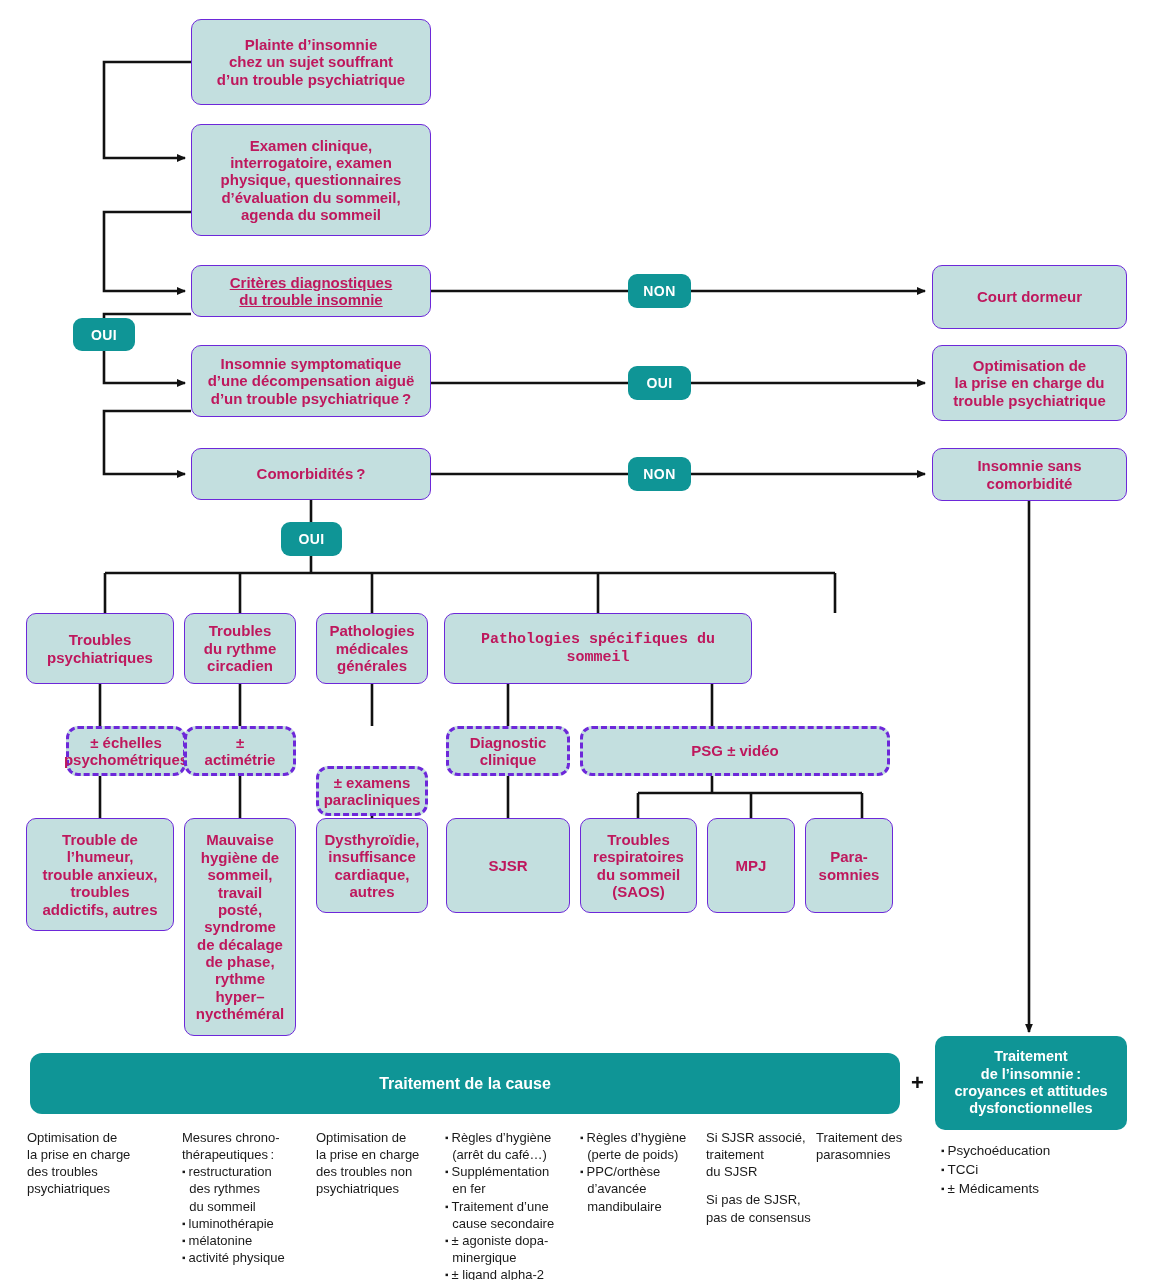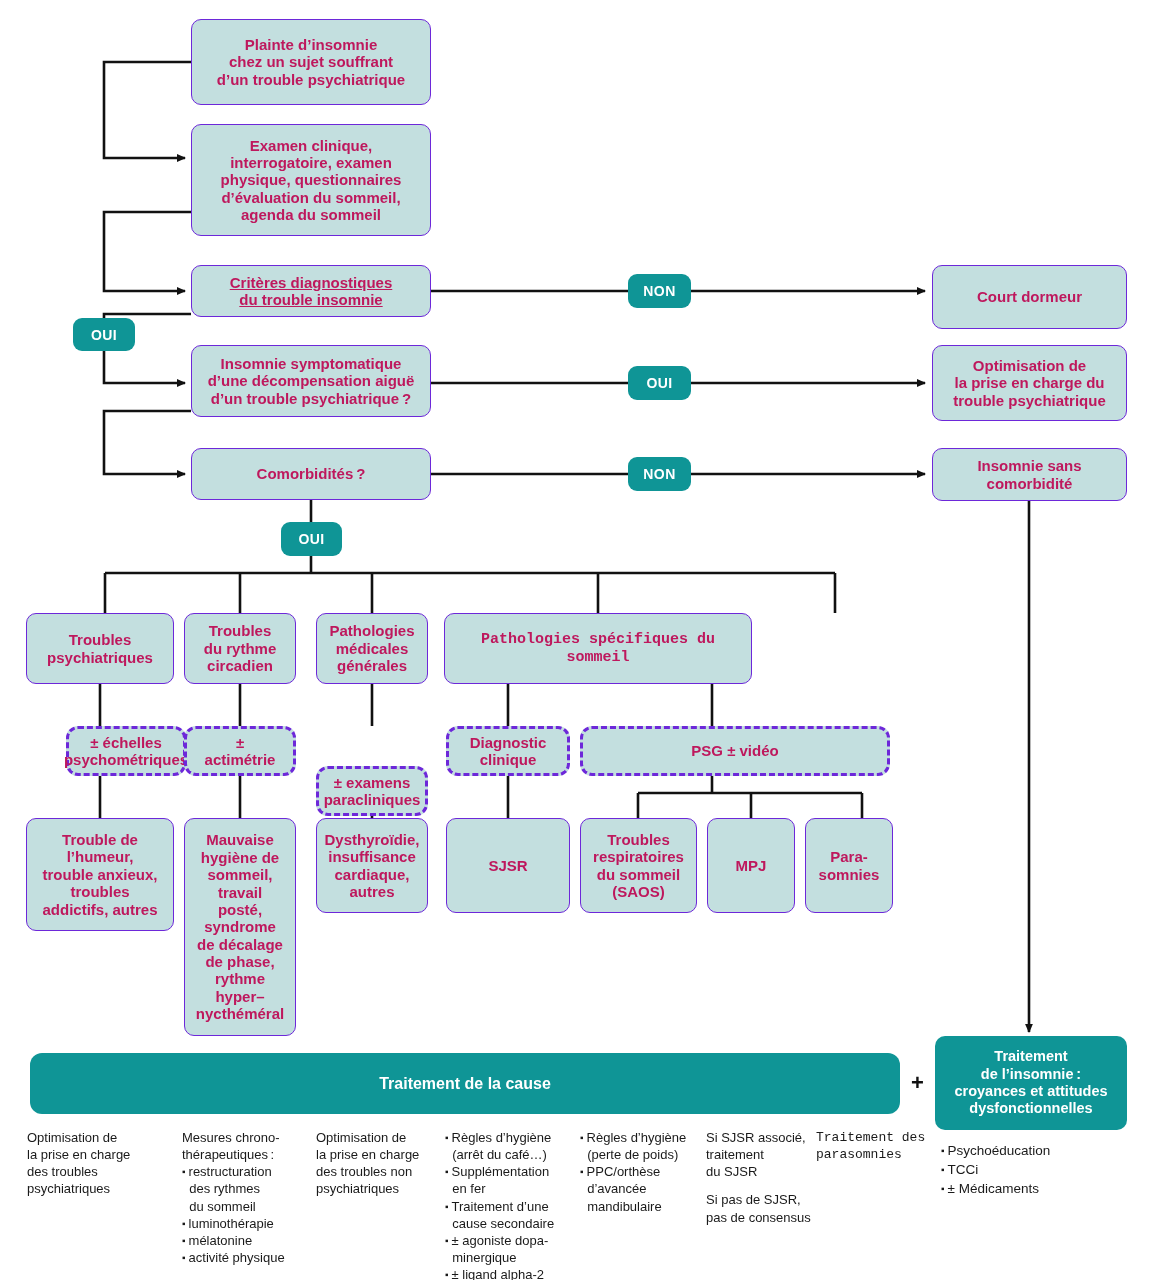--- a/index.html
+++ b/index.html
@@ -288,15 +288,15 @@
   <div class="fcol" id="fn1" style="left:182px;top:1129px;width:132px;"><span class="pl">Mesures chrono-</span><span class="pl">thérapeutiques :</span><span class="bl">restructuration</span><span class="pl" style="white-space: pre;">  des rythmes</span><span class="pl" style="white-space: pre;">  du sommeil</span><span class="bl">luminothérapie</span><span class="bl">mélatonine</span><span class="bl">activité physique</span></div>
 
   <div class="fcol" id="fn2" style="left:316px;top:1129px;width:126px;"><span class="pl">Optimisation de</span><span class="pl">la prise en charge</span><span class="pl">des troubles non</span><span class="pl">psychiatriques</span></div>
 
   <div class="fcol" id="fn3" style="left:445px;top:1129px;width:132px;"><span class="bl">Règles d’hygiène</span><span class="pl" style="white-space: pre;">  (arrêt du café…)</span><span class="bl">Supplémentation</span><span class="pl" style="white-space: pre;">  en fer</span><span class="bl">Traitement d’une</span><span class="pl" style="white-space: pre;">  cause secondaire</span><span class="bl">± agoniste dopa-</span><span class="pl" style="white-space: pre;">  minergique</span><span class="bl">± ligand alpha-2</span></div>
 
   <div class="fcol" id="fn4" style="left:580px;top:1129px;width:124px;"><span class="bl">Règles d’hygiène</span><span class="pl" style="white-space: pre;">  (perte de poids)</span><span class="bl">PPC/orthèse</span><span class="pl" style="white-space: pre;">  d’avancée</span><span class="pl" style="white-space: pre;">  mandibulaire</span></div>
 
   <div class="fcol" id="fn5" style="left:706px;top:1129px;width:110px;"><span class="pl">Si SJSR associé,</span><span class="pl">traitement</span><span class="pl">du SJSR</span><span class="gap"></span><span class="pl">Si pas de SJSR,</span><span class="pl">pas de consensus</span></div>
 
-  <div class="fcol" id="fn6" style="left:816px;top:1129px;width:110px;font-family:Liberation Mono, monospace;"><span class="pl">Traitement des</span><span class="pl">parasomnies</span></div>
+  <div class="fcol" id="fn6" style="left:816px;top:1129px;width:110px;"><span class="pl">Traitement des</span><span class="pl">parasomnies</span></div>
 
 </div>
 
 </body></html>

